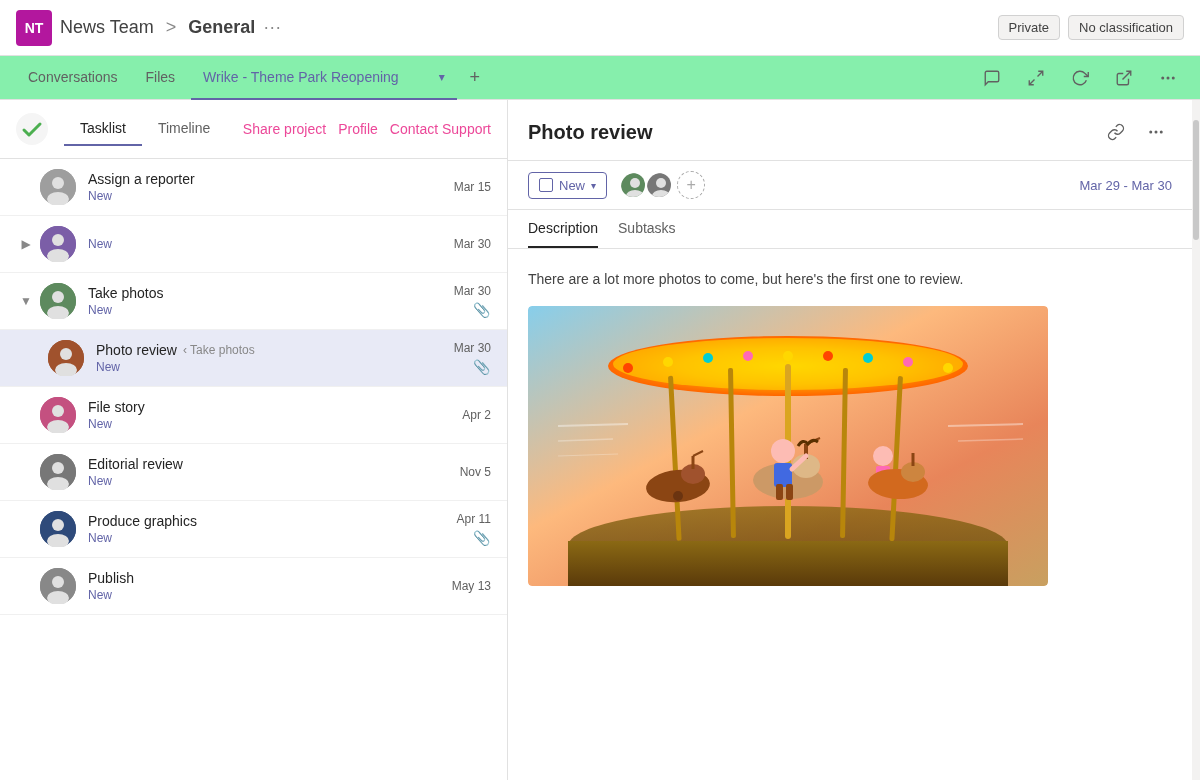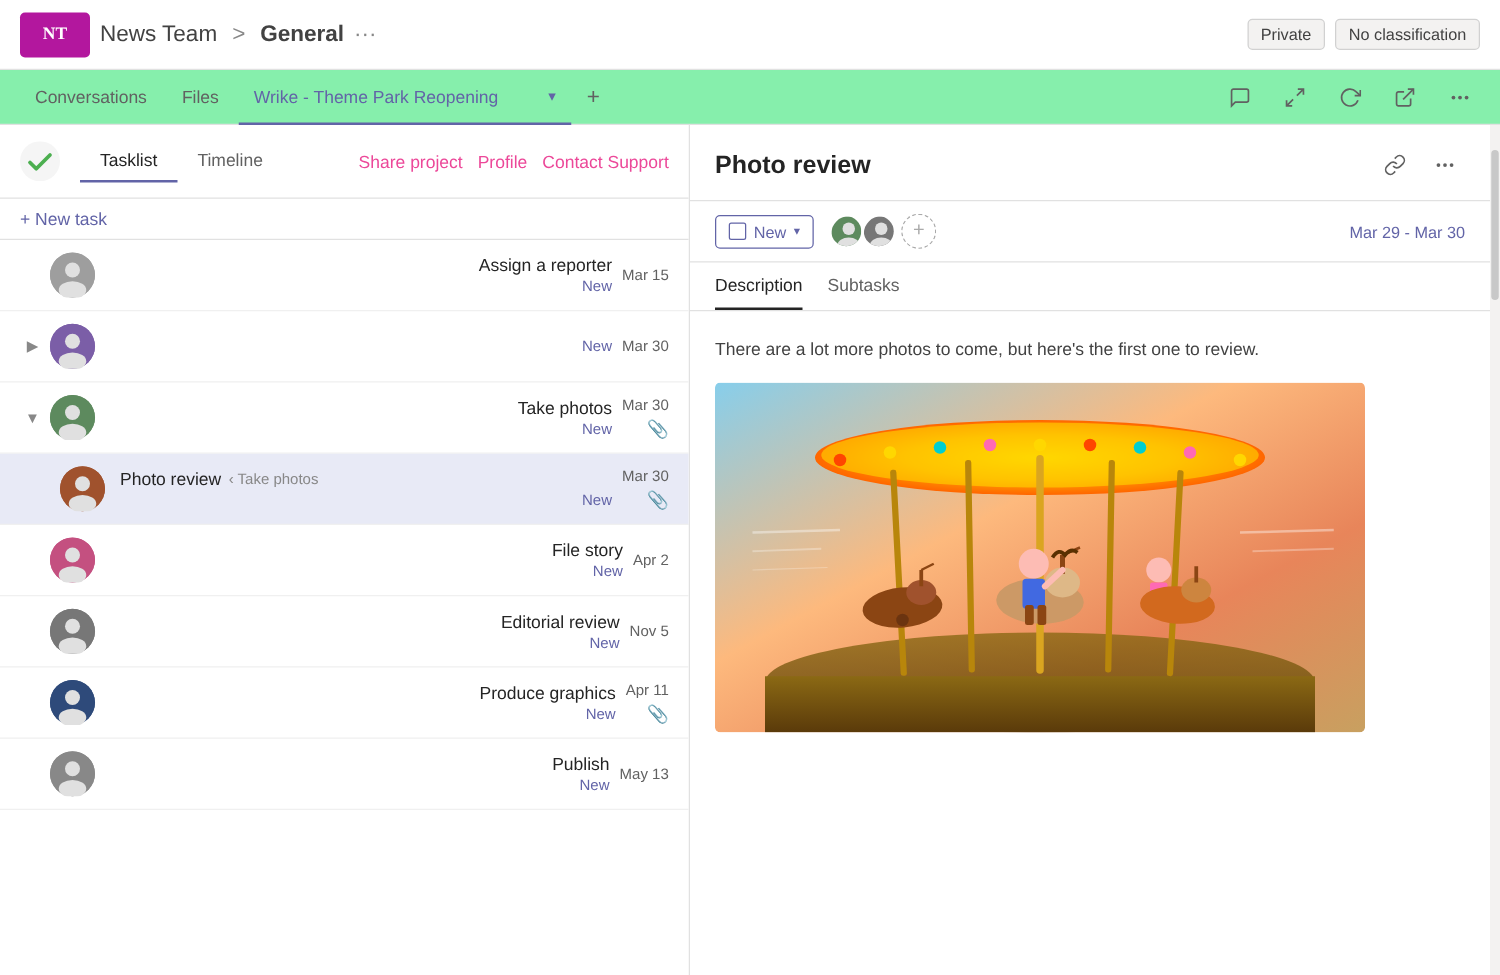--- a/index.html
+++ b/index.html
@@ -1,42 +1,42 @@
 <!DOCTYPE html>
 <html><head>
   <meta charset="utf-8">
   <style>
     * { box-sizing: border-box; margin: 0; padding: 0; }
     body { font-family: -apple-system, BlinkMacSystemFont, 'Segoe UI', sans-serif; background: #f3f2f1; font-size: 14px; color: #242424; width: 1200px; height: 780px; overflow: hidden; }
 
     
     .top-bar { display: flex; align-items: center; justify-content: space-between; background: #fff; padding: 0 16px; height: 56px; border-bottom: 1px solid #e1e1e1; }
     .top-bar-left { display: flex; align-items: center; gap: 8px; }
-    .nt-avatar { width: 56px; height: 36px; border-radius: 4px; background: #b3179e; color: #fff; font-weight: 700; font-size: 14px; display: flex; align-items: center; justify-content: center; flex-shrink: 0; font-family: Liberation Serif, serif; }
+    .nt-avatar { width: 36px; height: 36px; border-radius: 4px; background: #b3179e; color: #fff; font-weight: 700; font-size: 14px; display: flex; align-items: center; justify-content: center; flex-shrink: 0; }
     .breadcrumb-text { font-size: 18px; color: #424242; }
     .breadcrumb-bold { font-weight: 700; }
     .breadcrumb-sep { color: #888; margin: 0 4px; }
     .breadcrumb-dots { color: #888; font-size: 18px; cursor: pointer; }
     .top-bar-right { display: flex; align-items: center; gap: 8px; }
     .badge-btn { background: #f3f2f1; border: 1px solid #d1d1d1; border-radius: 4px; padding: 4px 10px; font-size: 13px; color: #424242; cursor: pointer; }
 
     
     .tab-bar { display: flex; align-items: center; background: #86efac; padding: 0 16px; height: 44px; border-bottom: 1px solid #e1e1e1; gap: 4px; }
     .tab-item { padding: 0 12px; height: 44px; display: flex; align-items: center; font-size: 14px; color: #616161; cursor: pointer; border-bottom: 2px solid transparent; }
     .tab-item.active { color: #6264a7; border-bottom: 2px solid #6264a7; font-weight: 500; gap: 36px; }
     .tab-dropdown { display: flex; align-items: center; gap: 4px; }
     .tab-add { width: 28px; height: 28px; display: flex; align-items: center; justify-content: center; cursor: pointer; color: #616161; font-size: 18px; border-radius: 4px; }
     .tab-bar-right { margin-left: auto; display: flex; align-items: center; gap: 12px; }
     .icon-btn { width: 32px; height: 32px; display: flex; align-items: center; justify-content: center; cursor: pointer; color: #616161; border-radius: 4px; }
 
     
     .main-content { display: flex; height: calc(780px - 56px - 44px); background: #fff; }
 
     
-    .left-panel { width: 552px; border-right: 1px solid #e1e1e1; display: flex; flex-direction: column; overflow: hidden; text-align: right; }
+    .left-panel { width: 508px; border-right: 1px solid #e1e1e1; display: flex; flex-direction: column; overflow: hidden; }
     .left-header { display: flex; align-items: center; padding: 12px 16px; border-bottom: 1px solid #e1e1e1; gap: 16px; }
     .tab-switcher { display: flex; gap: 0; }
     .switch-tab { padding: 8px 16px; font-size: 14px; color: #616161; cursor: pointer; border-bottom: 2px solid transparent; }
     .switch-tab.active { color: #242424; border-bottom: 2px solid #6264a7; font-weight: 500; }
     .left-actions { margin-left: auto; display: flex; align-items: center; gap: 12px; }
     .link-btn { color: #ec4899; font-size: 14px; cursor: pointer; }
 
     .new-task-btn { display: flex; align-items: center; gap: 6px; color: #6264a7; padding: 8px 16px; cursor: pointer; font-size: 14px; border-bottom: 1px solid #e1e1e1; }
 
     .task-list { flex: 1; overflow-y: auto; }
@@ -156,21 +156,20 @@
         <div class="switch-tab active">Tasklist</div>
         <div class="switch-tab">Timeline</div>
       </div>
       <div class="left-actions">
         <span class="link-btn">Share project</span>
         <span class="link-btn">Profile</span>
         <span class="link-btn">Contact Support</span>
       </div>
     </div>
 
-    <div class="new-task-btn">+ New task</div>
 
     <div class="task-list">
 
       <div class="task-item">
         <div style="width:24px;"></div>
         <div class="avatar-placeholder" style="background:#9e9e9e;">
           <svg width="36" height="36" viewBox="0 0 36 36">
               <circle cx="18" cy="18" r="18" fill="#9e9e9e"></circle>
               <circle cx="18" cy="14" r="6" fill="#e0e0e0"></circle>
               <ellipse cx="18" cy="30" rx="11" ry="7" fill="#e0e0e0"></ellipse>

